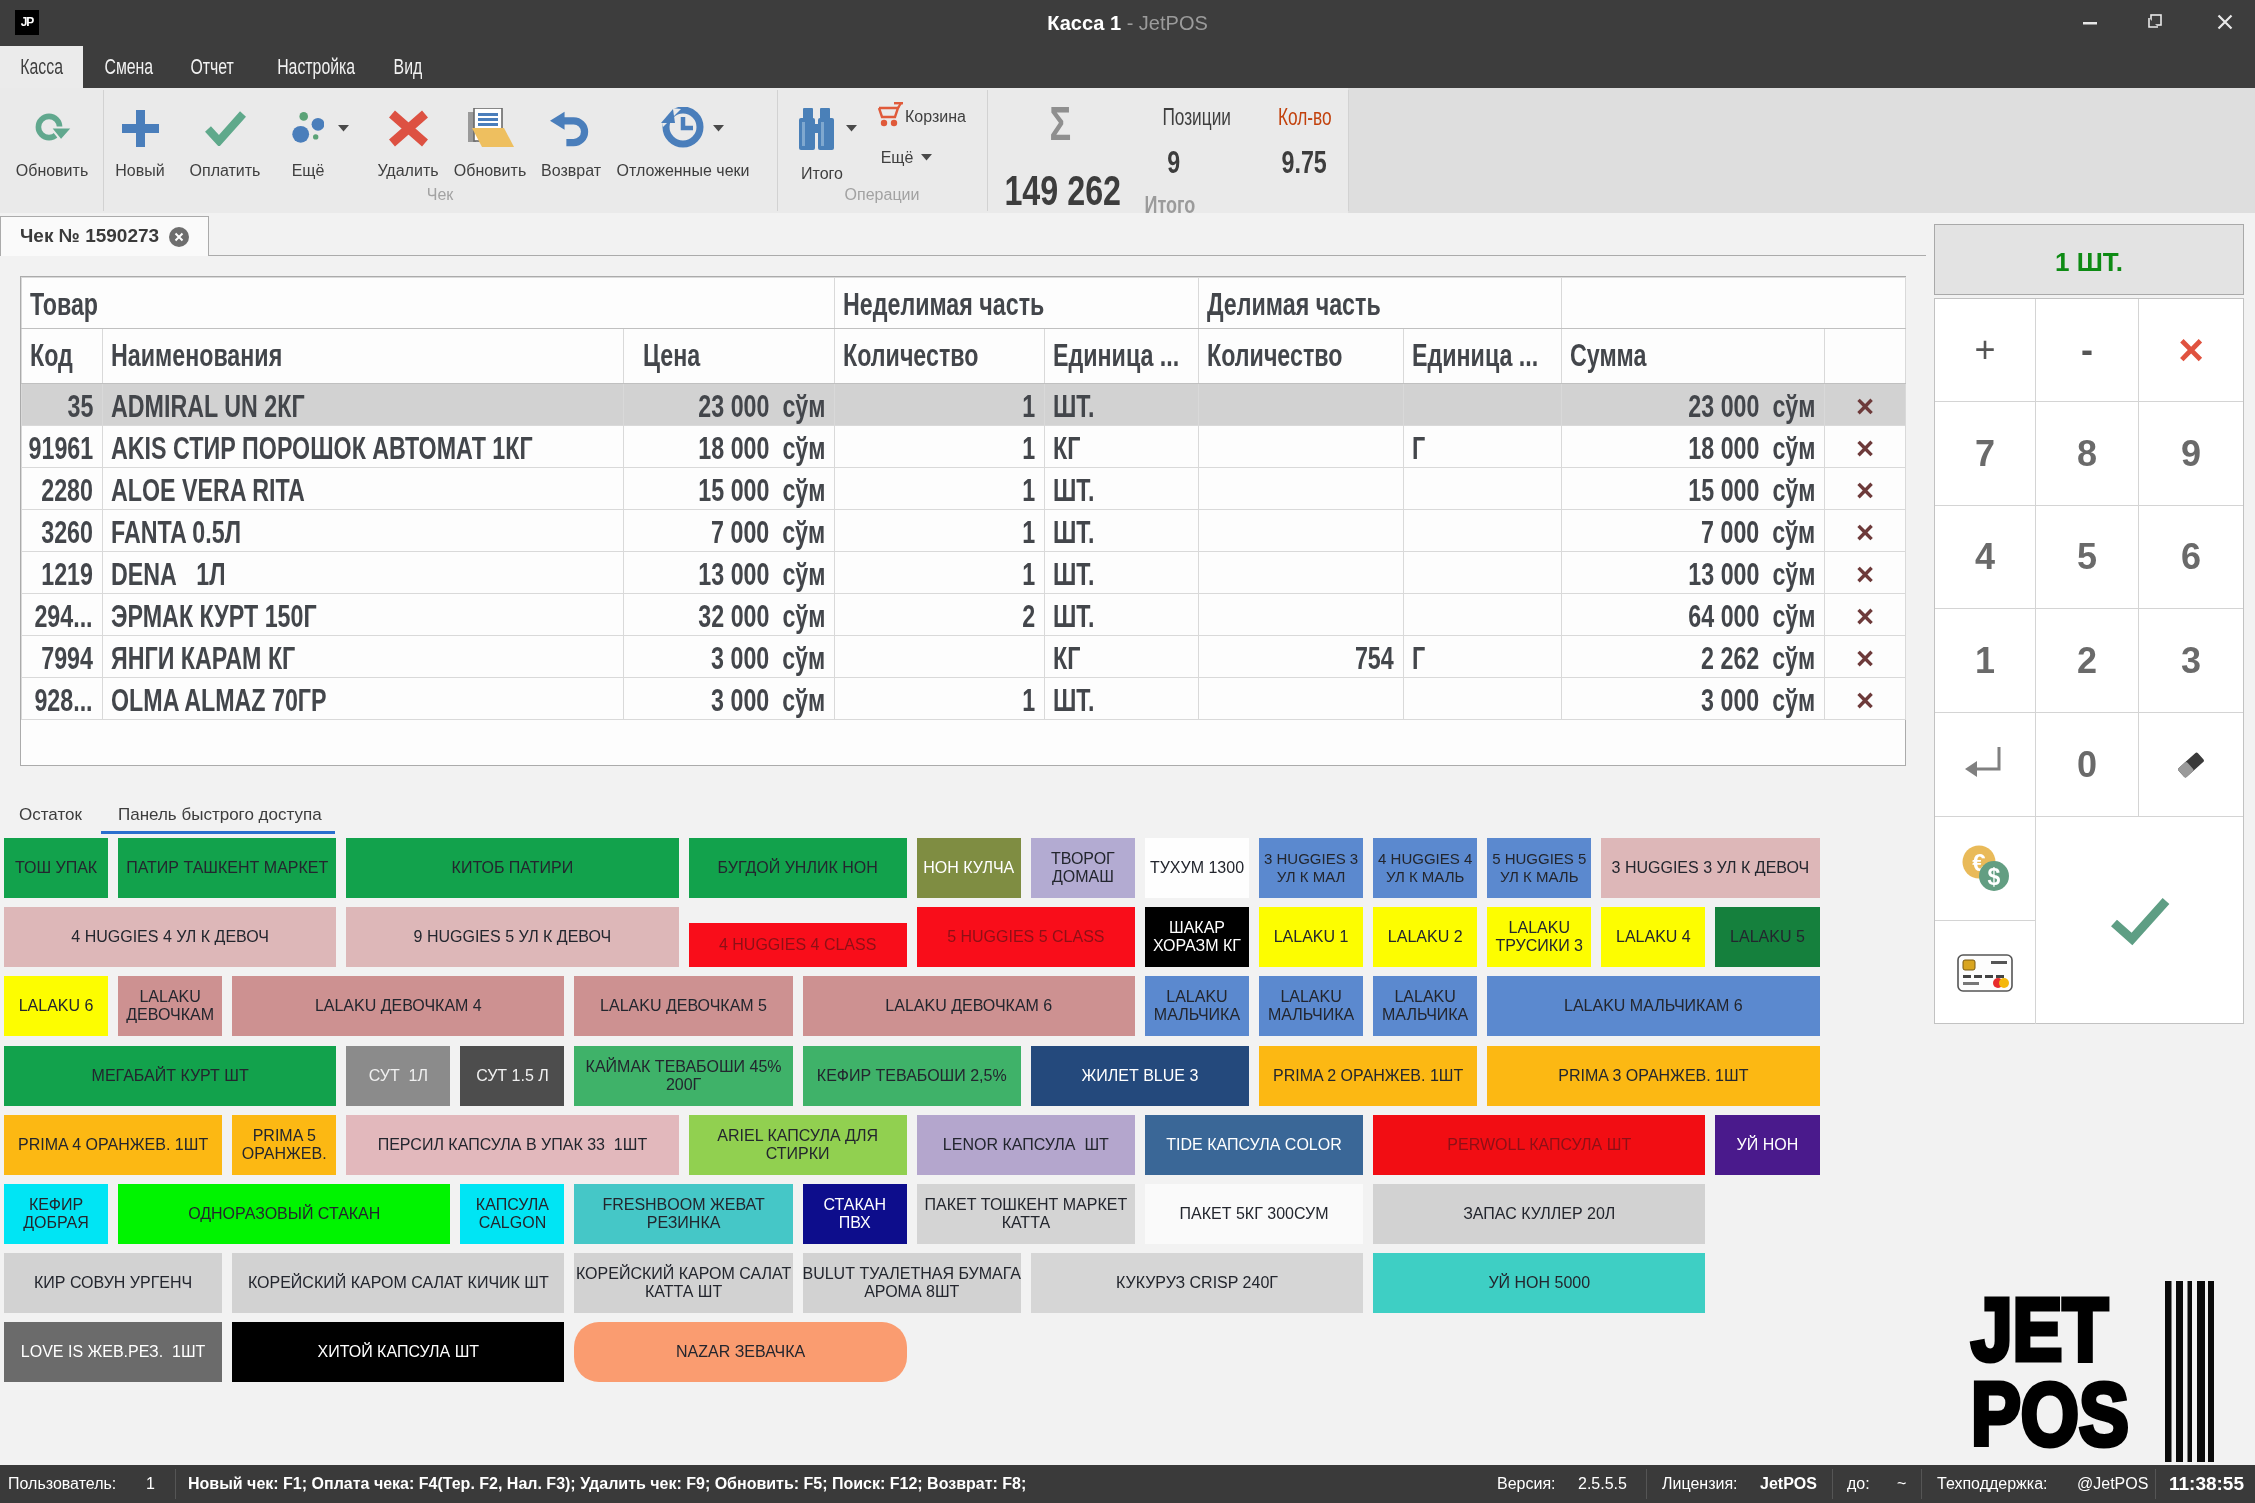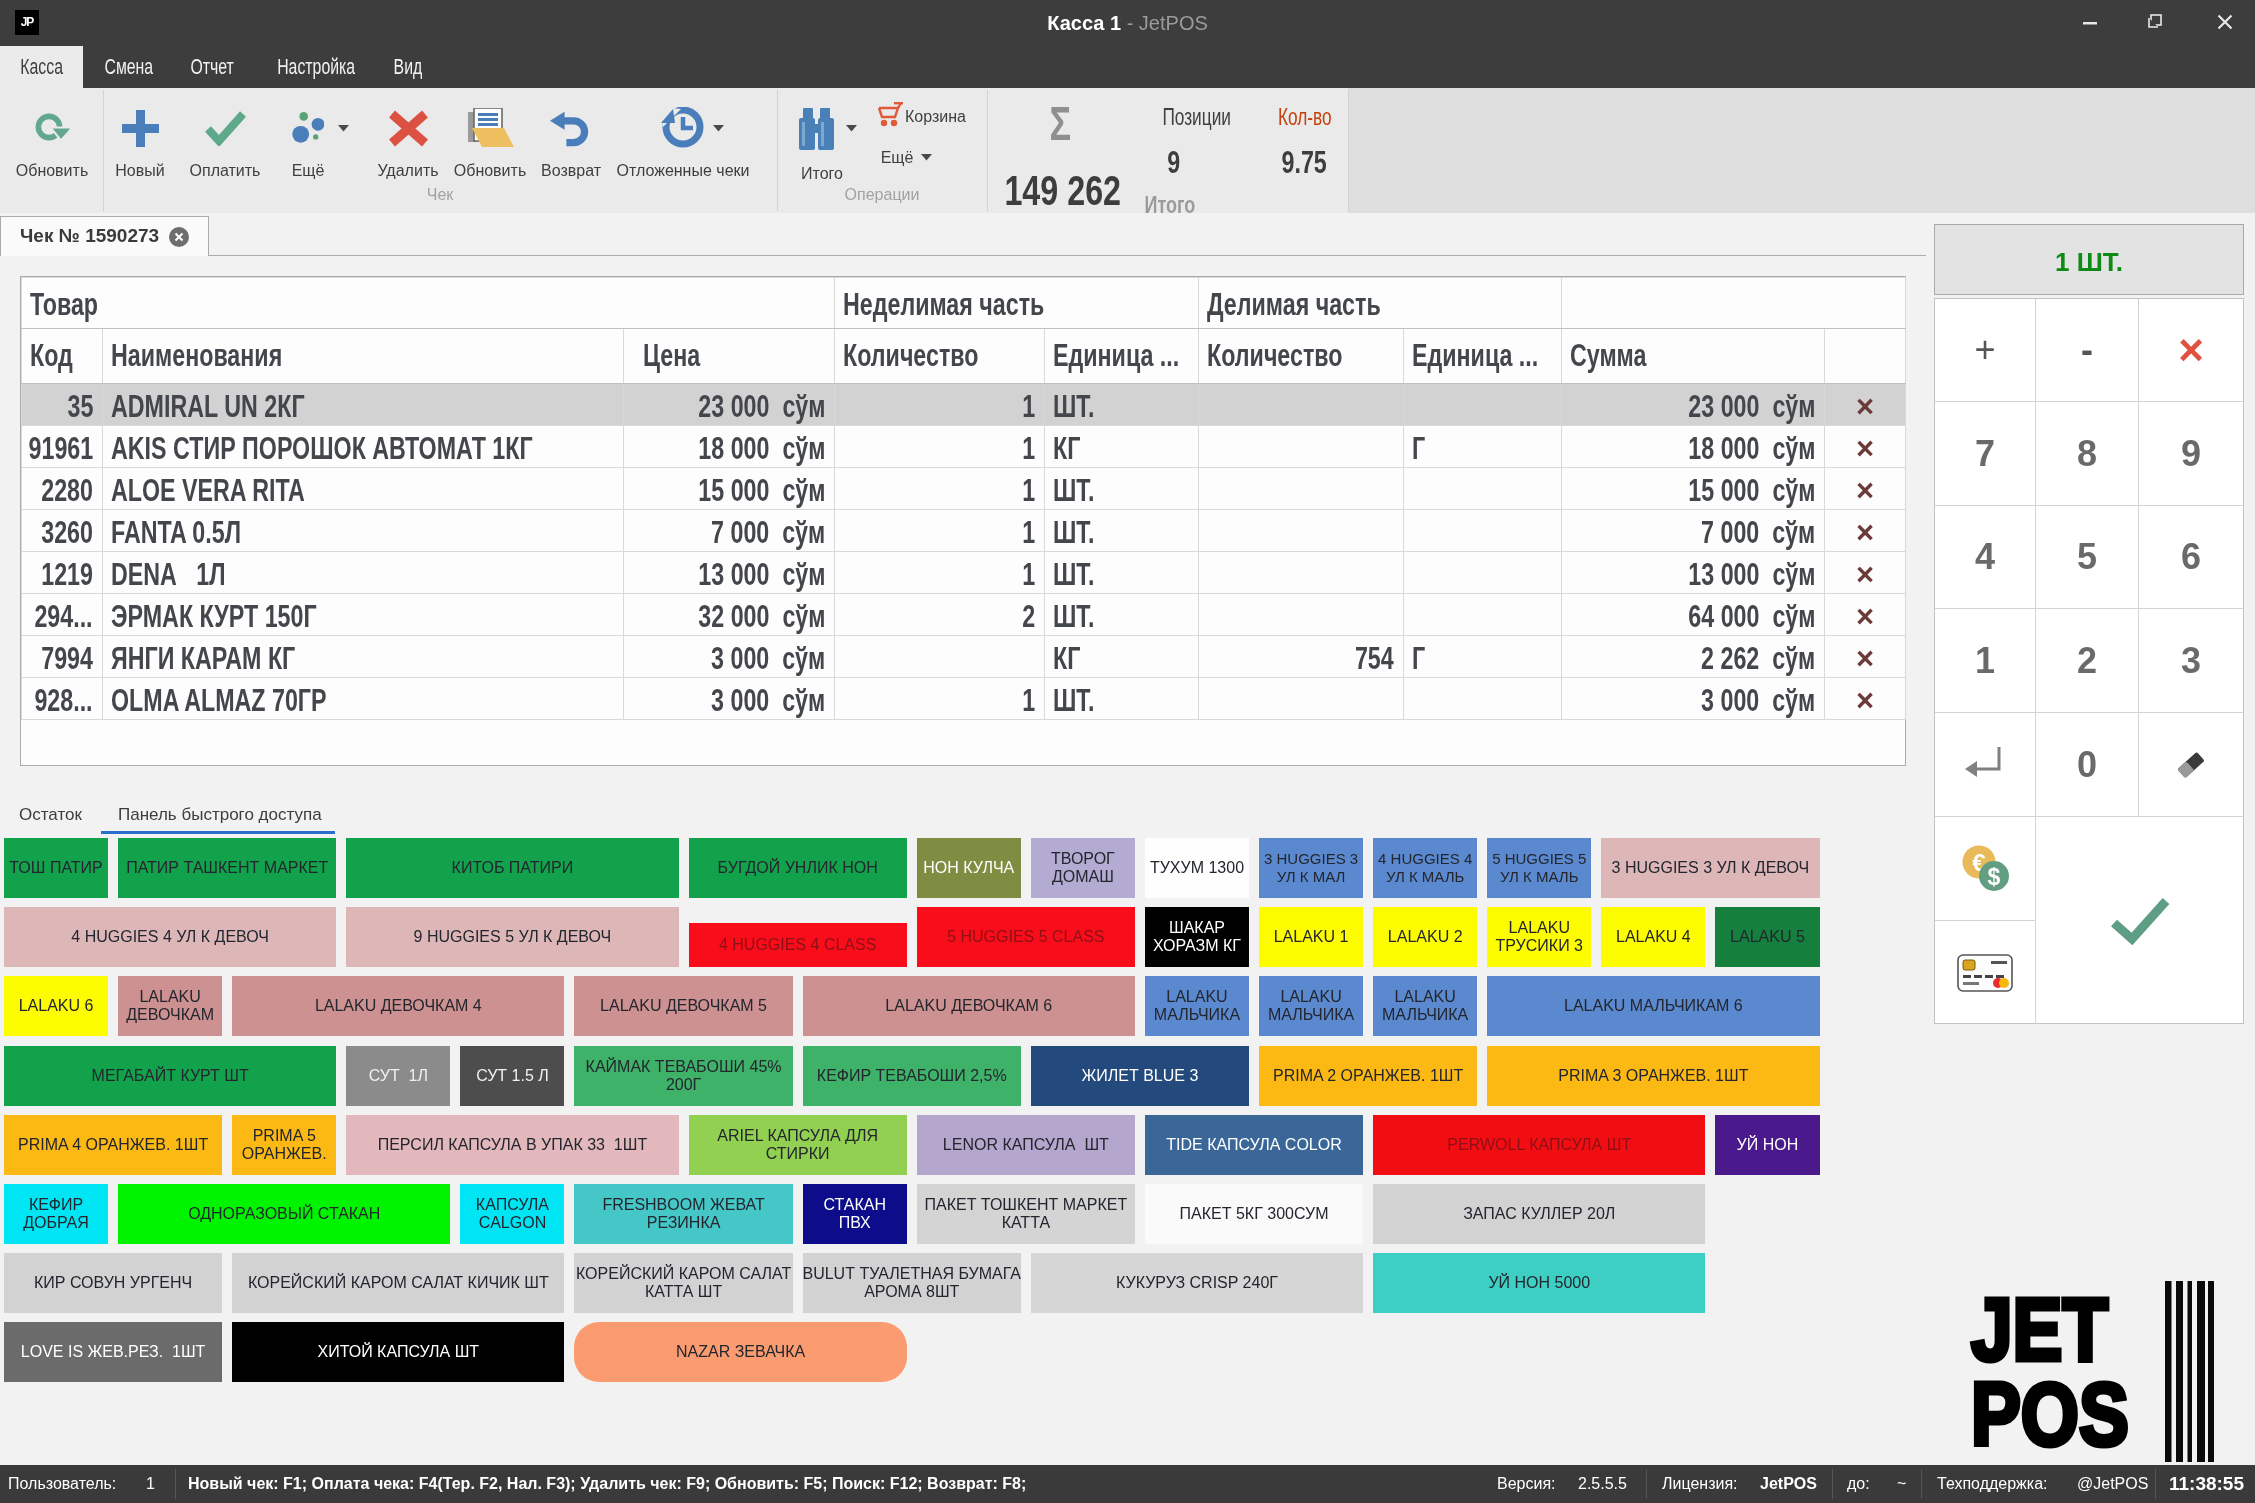--- a/index.html
+++ b/index.html
@@ -320,21 +320,21 @@
 </div>
 
 <div id="btmtabs">
   <div class="abs" style="left:19px; top:7px; font-size:17px; color:#3d3d3d;">Остаток</div>
   <div class="abs" style="left:118px; top:7px; font-size:17px; color:#3d3d3d;">Панель быстрого доступа</div>
   <div class="abs" style="left:101px; top:33px; width:234px; height:3px; background:#2a6fce;"></div>
 </div>
 
 <div id="btngrid">
 
-  <div class="qb" style="background:#12a24c;">ТОШ ПАТИР</div>
+  <div class="qb" style="background:#12a24c;">ТОШ УПАК</div>
   <div class="qb s2" style="background:#12a24c;">ПАТИР ТАШКЕНТ МАРКЕТ</div>
   <div class="qb s3" style="background:#12a24c;">КИТОБ ПАТИРИ</div>
   <div class="qb s2" style="background:#12a24c;">БУГДОЙ УНЛИК НОН</div>
   <div class="qb" style="background:#7f8d42; color:#fff;">НОН КУЛЧА</div>
   <div class="qb" style="background:#b3abd2;">ТВОРОГ<br>ДОМАШ</div>
   <div class="qb" style="background:#fefefe;">ТУХУМ 1300</div>
   <div class="qb" style="background:#5b89cf; font-size:15px;">3 HUGGIES 3<br>УЛ К МАЛ</div>
   <div class="qb" style="background:#5b89cf; font-size:15px;">4 HUGGIES 4<br>УЛ К МАЛЬ</div>
   <div class="qb" style="background:#5b89cf; font-size:15px;">5 HUGGIES 5<br>УЛ К МАЛЬ</div>
   <div class="qb s2" style="background:#ddb7b8;">3 HUGGIES 3 УЛ К ДЕВОЧ</div>

